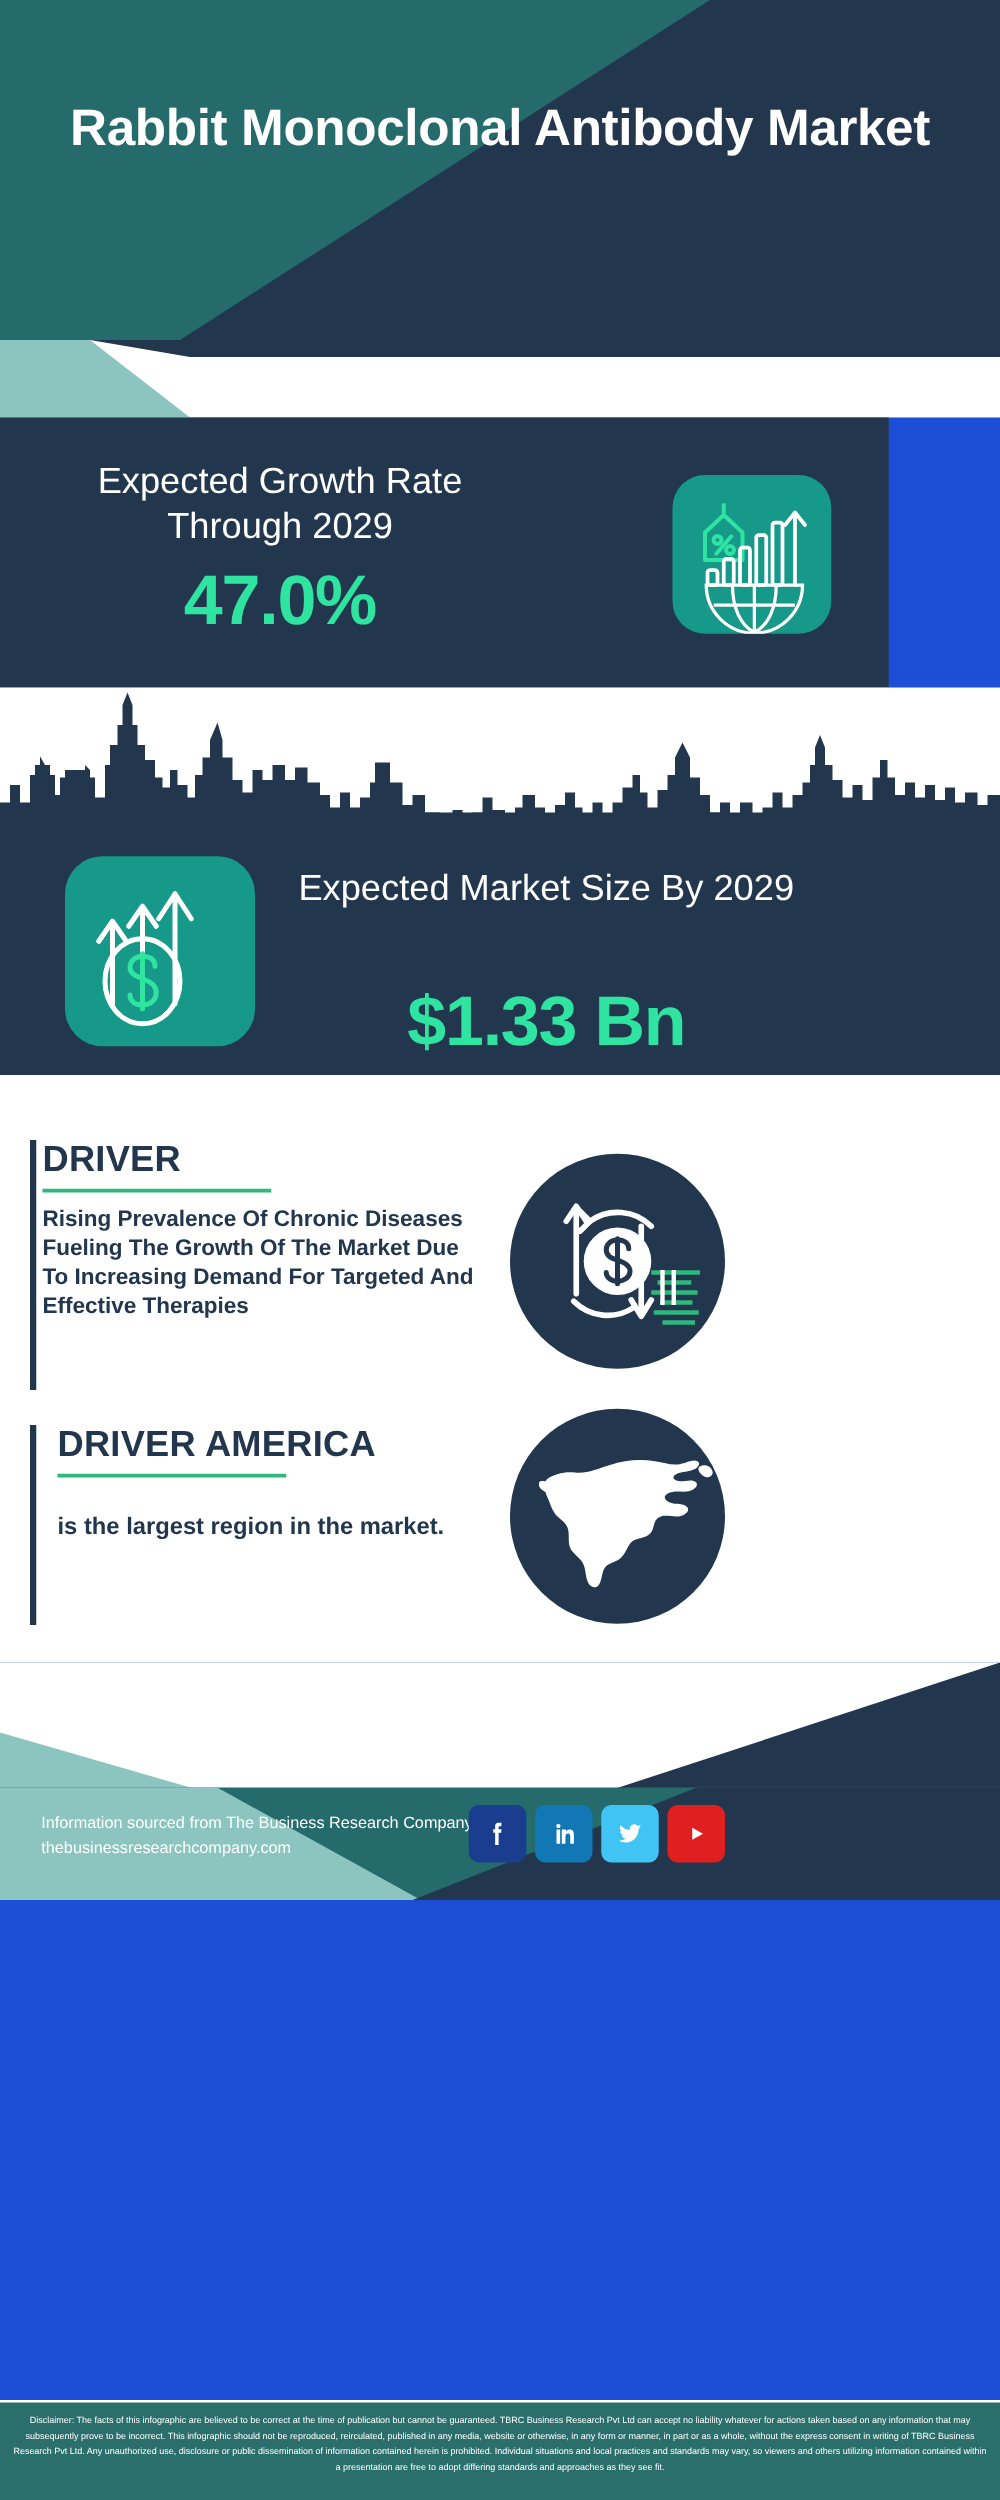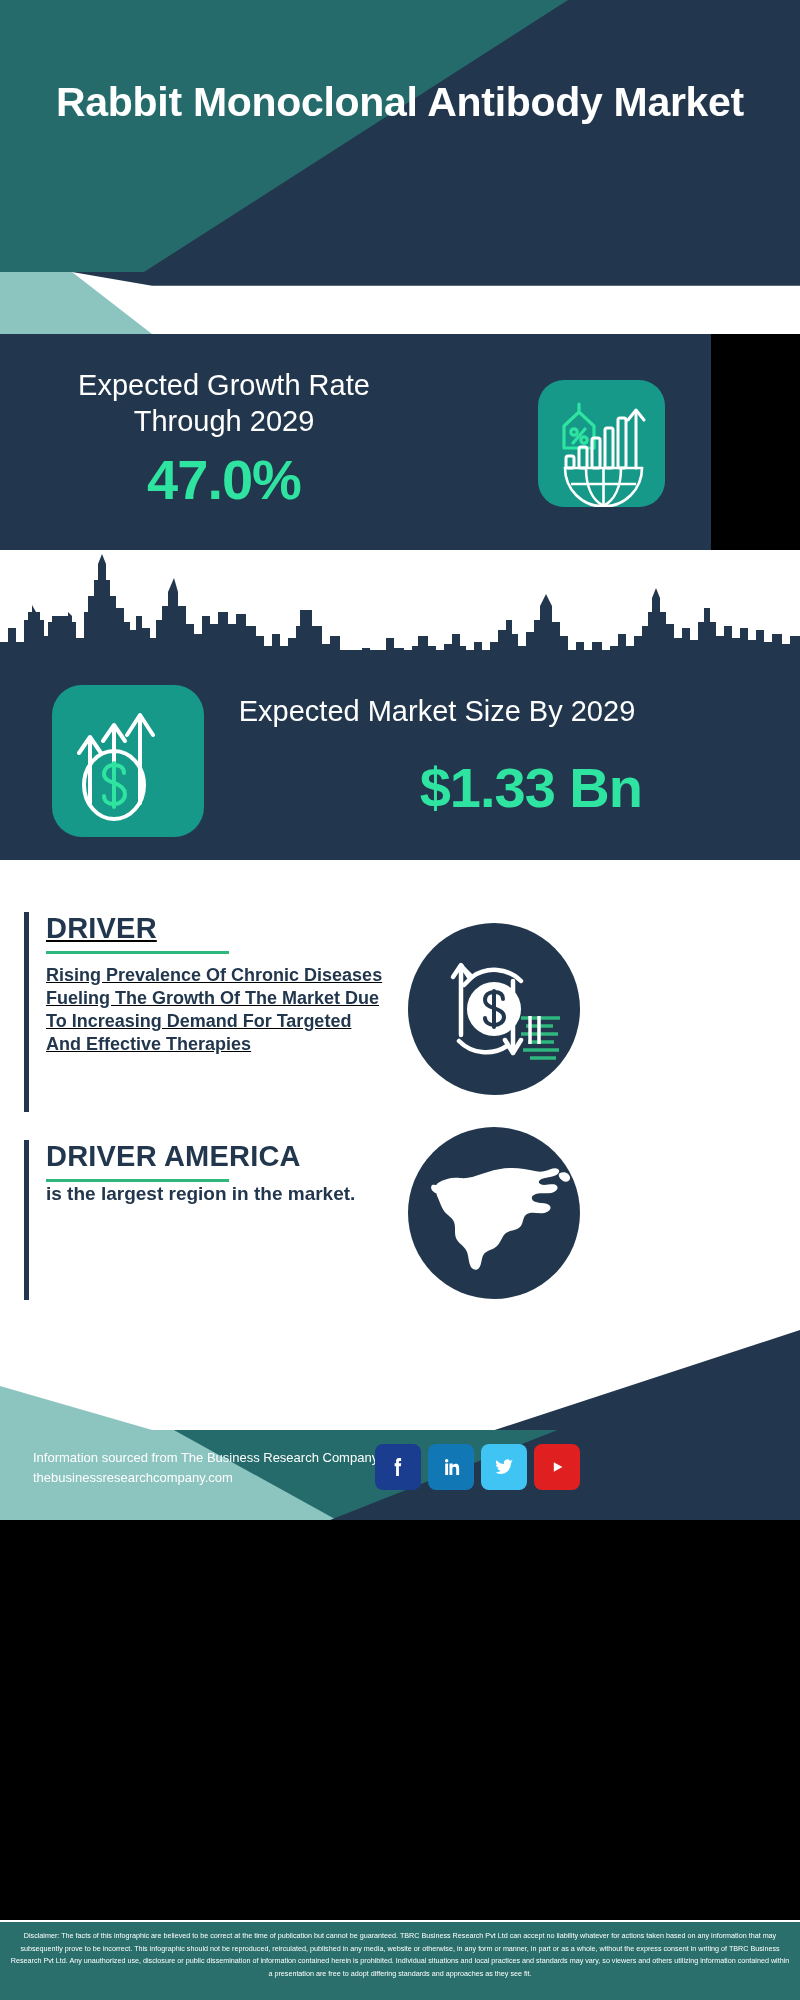--- a/index.html
+++ b/index.html
@@ -7,21 +7,21 @@
     width: 800px;
     height: 2000px;
     background: #ffffff;
     font-family: "Liberation Sans", sans-serif;
     overflow: hidden;
   }
   .page {
     position: relative;
     width: 800px;
     height: 2000px;
-    background: #000000;
+    background: #1d4ed8;
     overflow: hidden;
   }
 
   
   .hero {
     position: absolute;
     left: 0; top: 0;
     width: 800px; height: 272px;
     background: #24607a;
     overflow: hidden;
@@ -141,23 +141,23 @@
     position: absolute;
     left: 232px; top: 8px;
     width: 410px;
     text-align: center;
     color: #ffffff;
     font-size: 29px;
     line-height: 1.25;
   }
   .msize-value {
     position: absolute;
-    left: 232px; top: 70px;
+    left: 232px; top: 99px;
     width: 410px;
-    text-align: right;
+    text-align: center;
     color: #2fe3a0;
     font-size: 56px;
     font-weight: bold;
     letter-spacing: -1px;
   }
 
   
   .content {
     position: absolute;
     left: 0; top: 860px;
@@ -182,31 +182,31 @@
     margin-top: 6px;
   }
   .block .body {
     color: #22374d;
     font-weight: bold;
     line-height: 1.28;
   }
 
   #driver-block { left: 24px; top: 52px; width: 360px; height: 200px; }
   #driver-block .bar { height: 200px; }
-  #driver-block .inner { margin-left: 22px; text-decoration: underline; }
+  #driver-block .inner { margin-left: 10px; }
   #driver-block .heading { font-size: 29px; }
   #driver-block .rule { width: 183px; }
   #driver-block .body { font-size: 18px; margin-top: 10px; }
 
   #region-block { left: 24px; top: 280px; width: 360px; height: 160px; }
   #region-block .bar { height: 160px; }
   #region-block .inner { margin-left: 22px; }
   #region-block .heading { font-size: 29px; }
   #region-block .rule { width: 183px; }
-  #region-block .body { font-size: 19px; margin-top: 0; }
+  #region-block .body { font-size: 19px; margin-top: 28px; }
 
   .circ-icon {
     position: absolute;
     border-radius: 50%;
     background: #22374d;
   }
   #driver-icon { left: 408px; top: 63px; width: 172px; height: 172px; }
   #region-icon { left: 408px; top: 267px; width: 172px; height: 172px; }
 
   

